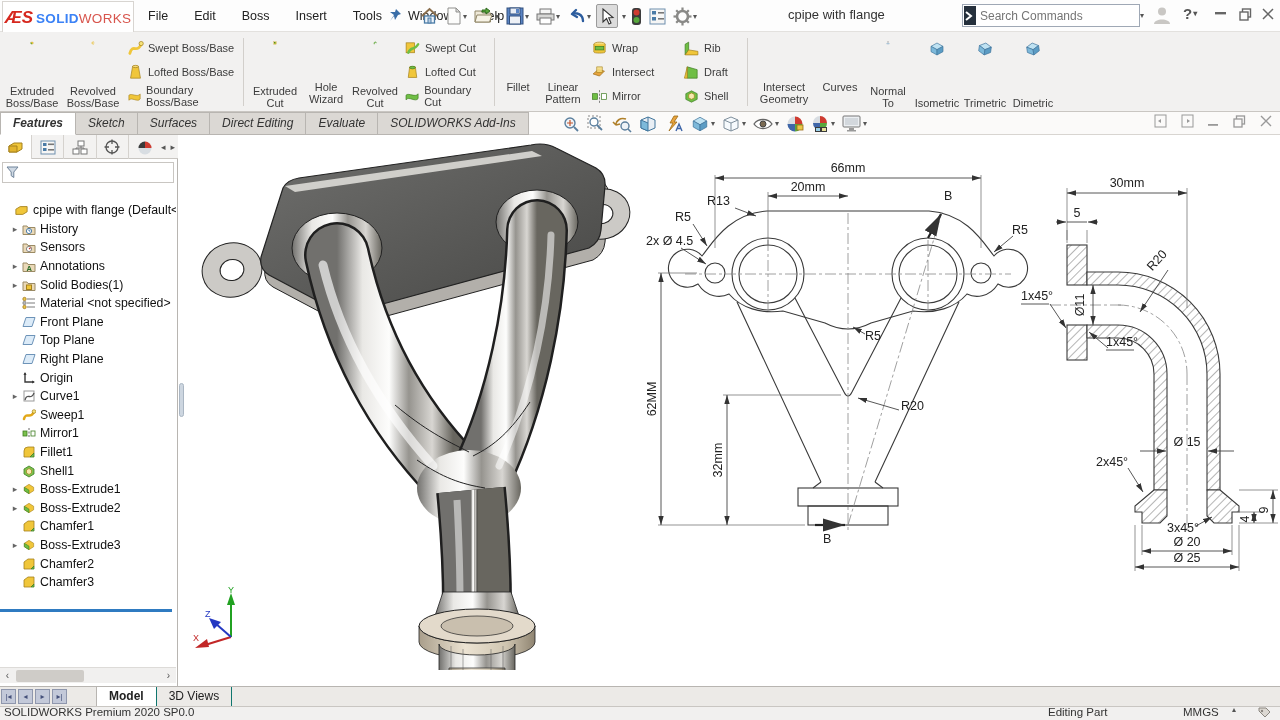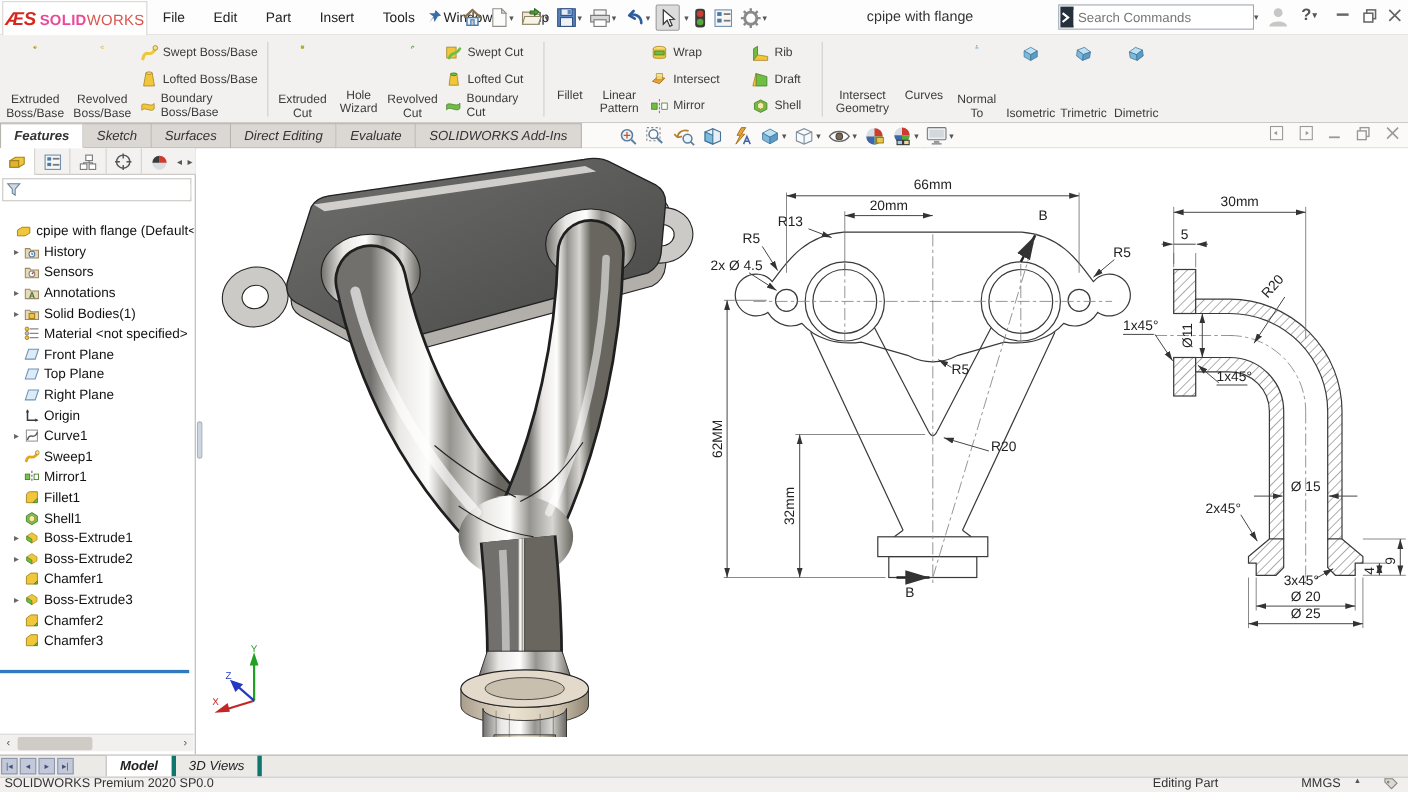--- a/index.html
+++ b/index.html
@@ -5,21 +5,21 @@
   * { margin:0; padding:0; box-sizing:border-box; }
   html,body { width:1280px; height:720px; overflow:hidden; }
   body { font-family:"Liberation Sans", sans-serif; background:#fff; color:#222; position:relative; }
   #app { position:absolute; inset:0; border-bottom:3px solid #111; }
 
   
   #titlebar { position:absolute; left:0; top:0; width:1280px; height:32px; background:#fdfdfd; border-bottom:1px solid #e3e1de; }
   #logo { position:absolute; left:2px; top:1px; width:132px; height:34px; border:1px solid #d8d5d1; background:#fff;
           display:flex; align-items:center; justify-content:center; }
   .ds-glyph { color:#d6281e; font-style:italic; font-weight:bold; font-size:17px; margin-right:3px; }
-  .sw-bold { color:#ec4899; font-weight:bold; font-size:13.5px; letter-spacing:.3px;text-align:center; }
+  .sw-bold { color:#3b82f6; font-weight:bold; font-size:13.5px; letter-spacing:.3px;text-align:center; }
   .sw-light { color:#d8554d; font-weight:normal; font-size:13.5px; letter-spacing:.3px; }
   #menubar { position:absolute; left:148px; top:0; height:32px; display:flex; align-items:center; gap:26px; font-size:12.5px; color:#222; }
   .menu-item { cursor:default; }
   #pin-icon { position:absolute; left:388px; top:8px; width:16px; height:16px; color:#3a6ea8; font-size:13px; }
   #qat { position:absolute; left:418px; top:2px; height:28px; display:flex; align-items:center; gap:3px; }
   .qbtn { height:24px; display:flex; align-items:center; padding:0 2px; border-radius:2px; }
   .qcaret { font-size:8px; color:#555; margin-left:1px; }
   .qbtn.pressed { background:#dcdcdc; border:1px solid #9b9b9b; }
   #doc-title { position:absolute; left:788px; top:7px; font-size:13px; color:#333; }
   #searchbox { position:absolute; left:962px; top:4px; width:178px; height:23px; border:1px solid #9fa8b5; background:#fff; display:flex; align-items:center; }
@@ -68,21 +68,21 @@
   svg text { font-family:"Liberation Sans",sans-serif; }
   .dt { font-size:12.5px; fill:#222; }
   .geo { stroke:#3a3a3a; fill:none; stroke-width:1.1; }
   .cl { stroke:#888; fill:none; stroke-width:0.8; stroke-dasharray:11 3 3 3; }
   .dim { stroke:#444; fill:none; stroke-width:0.9; }
   .ext { stroke:#666; fill:none; stroke-width:0.7; }
   .sec { stroke:#222; fill:none; stroke-width:2.2; }
   
   #doctabs { position:absolute; left:0; top:686px; width:1280px; height:20px; background:#eceae7; border-top:1px solid #b8b5b1; display:flex; align-items:stretch; }
   .navbtn { width:15px; margin:2px 1px; background:#c3c9d9; border:1px solid #8f97ad; font-size:8px; color:#44507a; display:flex; align-items:center; justify-content:center; }
-  .dtab { padding:2px 12px 0 12px; font-size:12px; border-right:4px solid #0f766e; color:#222;font-style:italic; }
+  .dtab { padding:2px 12px 0 12px; font-size:12px; border-right:1px solid #0f766e; color:#222; }
   .dtab.active { background:#fff; font-weight:bold; border-left:1px solid #b8b5b1; }
   #statusbar { position:absolute; left:0; top:706px; width:1280px; height:15px; background:#f1f0ef; border-top:1px solid #c9c6c2; font-size:11.5px; color:#333; }
   #status-left { position:absolute; left:4px; top:-1px; }
   #status-mode { position:absolute; left:1048px; top:-1px; }
   #status-units { position:absolute; left:1183px; top:-1px; }
   #status-caret { position:absolute; left:1232px; top:-2px; font-size:8px; color:#555; }
 </style>
 </head>
 <body>
 
@@ -133,21 +133,21 @@
 
   <div id="titlebar">
     <div id="logo">
       <span class="ds-glyph">ÆS</span>
       <span class="sw-bold">SOLID</span>
         <span class="sw-light">WORKS</span>
     </div>
     <div id="menubar">
       <span class="menu-item">File</span>
       <span class="menu-item">Edit</span>
-      <span class="menu-item">Part</span>
+      <span class="menu-item">Boss</span>
       <span class="menu-item">Insert</span>
       <span class="menu-item">Tools</span>
       <span class="menu-item">Window</span>
       <span class="menu-item">Help</span>
     </div>
     <div id="pin-icon">
       <svg width="14" height="14" viewBox="0 0 14 14">
           <path d="M8,1 L13,6 L10,7 L7,12 L6,8 L2,13 L6,7 L2,4 L7,4 Z" fill="#3a6ea8"></path>
         </svg>
     </div>

